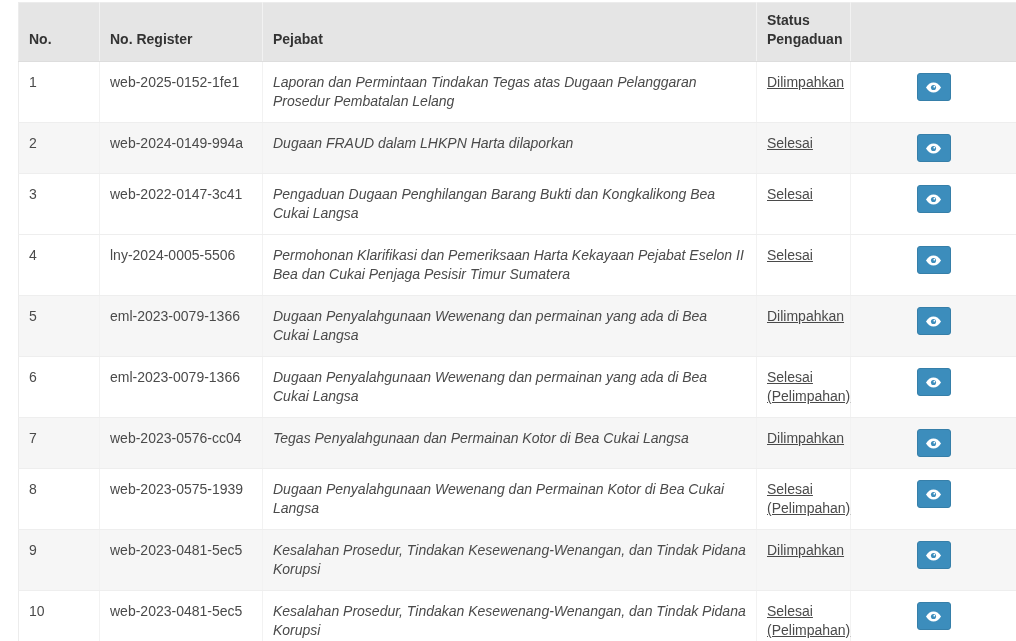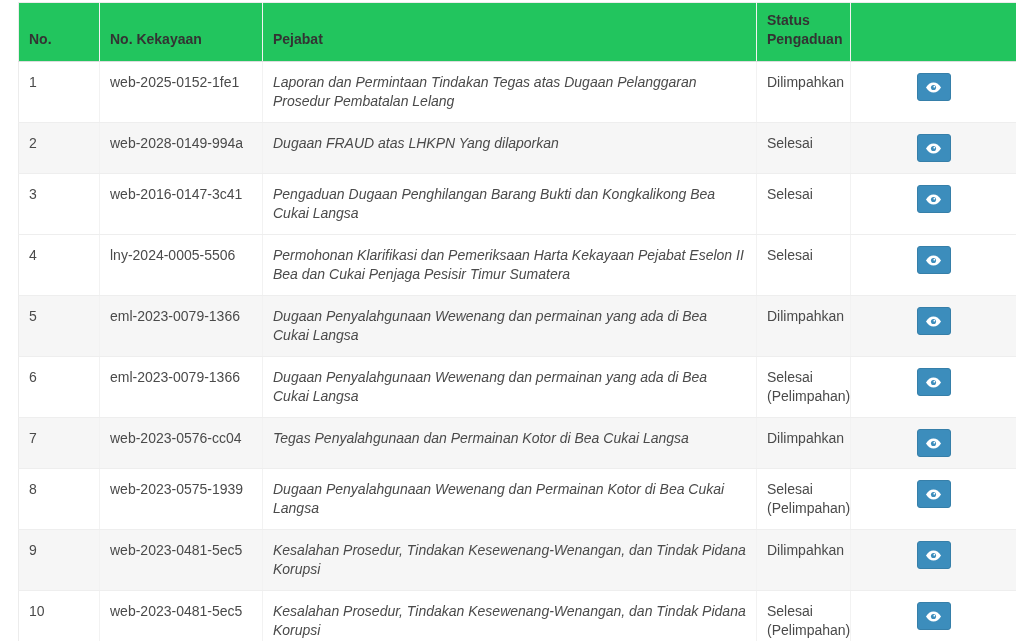--- a/index.html
+++ b/index.html
@@ -31,21 +31,21 @@
 
   table.records th {
     text-align: left;
     vertical-align: bottom;
     font-size: 14px;
     font-weight: bold;
     color: #333333;
     padding: 8px 10px 12px 10px;
     border-bottom: 1px solid #dddddd;
     border-right: 1px solid #f2f2f2;
-    background: #22c55e;
+    background: #e5e5e5;
     line-height: 19px;
   }
   table.records td {
     vertical-align: top;
     font-size: 14px;
     color: #4a4a4a;
     padding: 11px 10px;
     border-bottom: 1px solid #eeeeee;
     border-right: 1px solid #f2f2f2;
     line-height: 19px;
@@ -55,20 +55,21 @@
   table.records td:last-child { border-right: none; }
 
   tr.shaded td { background: #f6f6f6; }
 
   td.cell-no { color: #4a4a4a; }
   td.cell-status {
     font-size: 12.5px;
     color: #797979;
     line-height: 17px;
     padding-top: 12px;
+    text-decoration: underline;
   }
   td.cell-perihal { padding-left: 13px; font-style: italic; }
 
   td.cell-action { text-align: center; padding-top: 9px; }
   .view-btn {
     display: inline-block;
     width: 34px;
     height: 28px;
     background: #3c8dbc;
     border: 1px solid #367fa9;
@@ -88,21 +89,21 @@
     <colgroup>
       <col class="c-no">
         <col class="c-reg">
         <col class="c-per">
         <col class="c-status">
         <col class="c-action">
     </colgroup>
     <thead>
       <tr>
         <th>No.</th>
-        <th>No. Kekayaan</th>
+        <th>No. Register</th>
         <th>Pejabat</th>
         <th>Status Pengaduan</th>
         <th></th>
       </tr>
     </thead>
     <tbody id="rows-body">
   <tr>
     <td class="cell-no">1</td>
     <td class="cell-reg">web-2025-0152-1fe1</td>
     <td class="cell-perihal">Laporan dan Permintaan Tindakan Tegas atas Dugaan Pelanggaran Prosedur Pembatalan Lelang</td>
@@ -115,39 +116,39 @@
             <circle cx="12" cy="8" r="4.1" class="pupil" fill="#3c8dbc"></circle>
             <circle cx="13.3" cy="6.6" r="1.4" fill="#ffffff"></circle>
           </svg>
         </span>
       </button>
     </td>
   </tr>
 
   <tr class="shaded">
     <td class="cell-no">2</td>
-    <td class="cell-reg">web-2028-0149-994a</td>
-    <td class="cell-perihal">Dugaan FRAUD atas LHKPN Yang dilaporkan</td>
+    <td class="cell-reg">web-2024-0149-994a</td>
+    <td class="cell-perihal">Dugaan FRAUD dalam LHKPN Harta dilaporkan</td>
     <td class="cell-status">Selesai</td>
     <td class="cell-action">
       <button class="view-btn" type="button" style="background: rgb(60, 141, 188); border-color: rgb(54, 127, 169);">
         <span>
           <svg width="15" height="11" viewBox="0 0 24 16" aria-hidden="true">
             <path d="M12 0C7.2 0 2.9 3.1 0 8c2.9 4.9 7.2 8 12 8s9.1-3.1 12-8C21.1 3.1 16.8 0 12 0z" fill="#ffffff"></path>
             <circle cx="12" cy="8" r="4.1" class="pupil" fill="#3c8dbc"></circle>
             <circle cx="13.3" cy="6.6" r="1.4" fill="#ffffff"></circle>
           </svg>
         </span>
       </button>
     </td>
   </tr>
 
   <tr>
     <td class="cell-no">3</td>
-    <td class="cell-reg">web-2016-0147-3c41</td>
+    <td class="cell-reg">web-2022-0147-3c41</td>
     <td class="cell-perihal">Pengaduan Dugaan Penghilangan Barang Bukti dan Kongkalikong Bea Cukai Langsa</td>
     <td class="cell-status">Selesai</td>
     <td class="cell-action">
       <button class="view-btn" type="button" style="background: rgb(60, 141, 188); border-color: rgb(54, 127, 169);">
         <span>
           <svg width="15" height="11" viewBox="0 0 24 16" aria-hidden="true">
             <path d="M12 0C7.2 0 2.9 3.1 0 8c2.9 4.9 7.2 8 12 8s9.1-3.1 12-8C21.1 3.1 16.8 0 12 0z" fill="#ffffff"></path>
             <circle cx="12" cy="8" r="4.1" class="pupil" fill="#3c8dbc"></circle>
             <circle cx="13.3" cy="6.6" r="1.4" fill="#ffffff"></circle>
           </svg>

